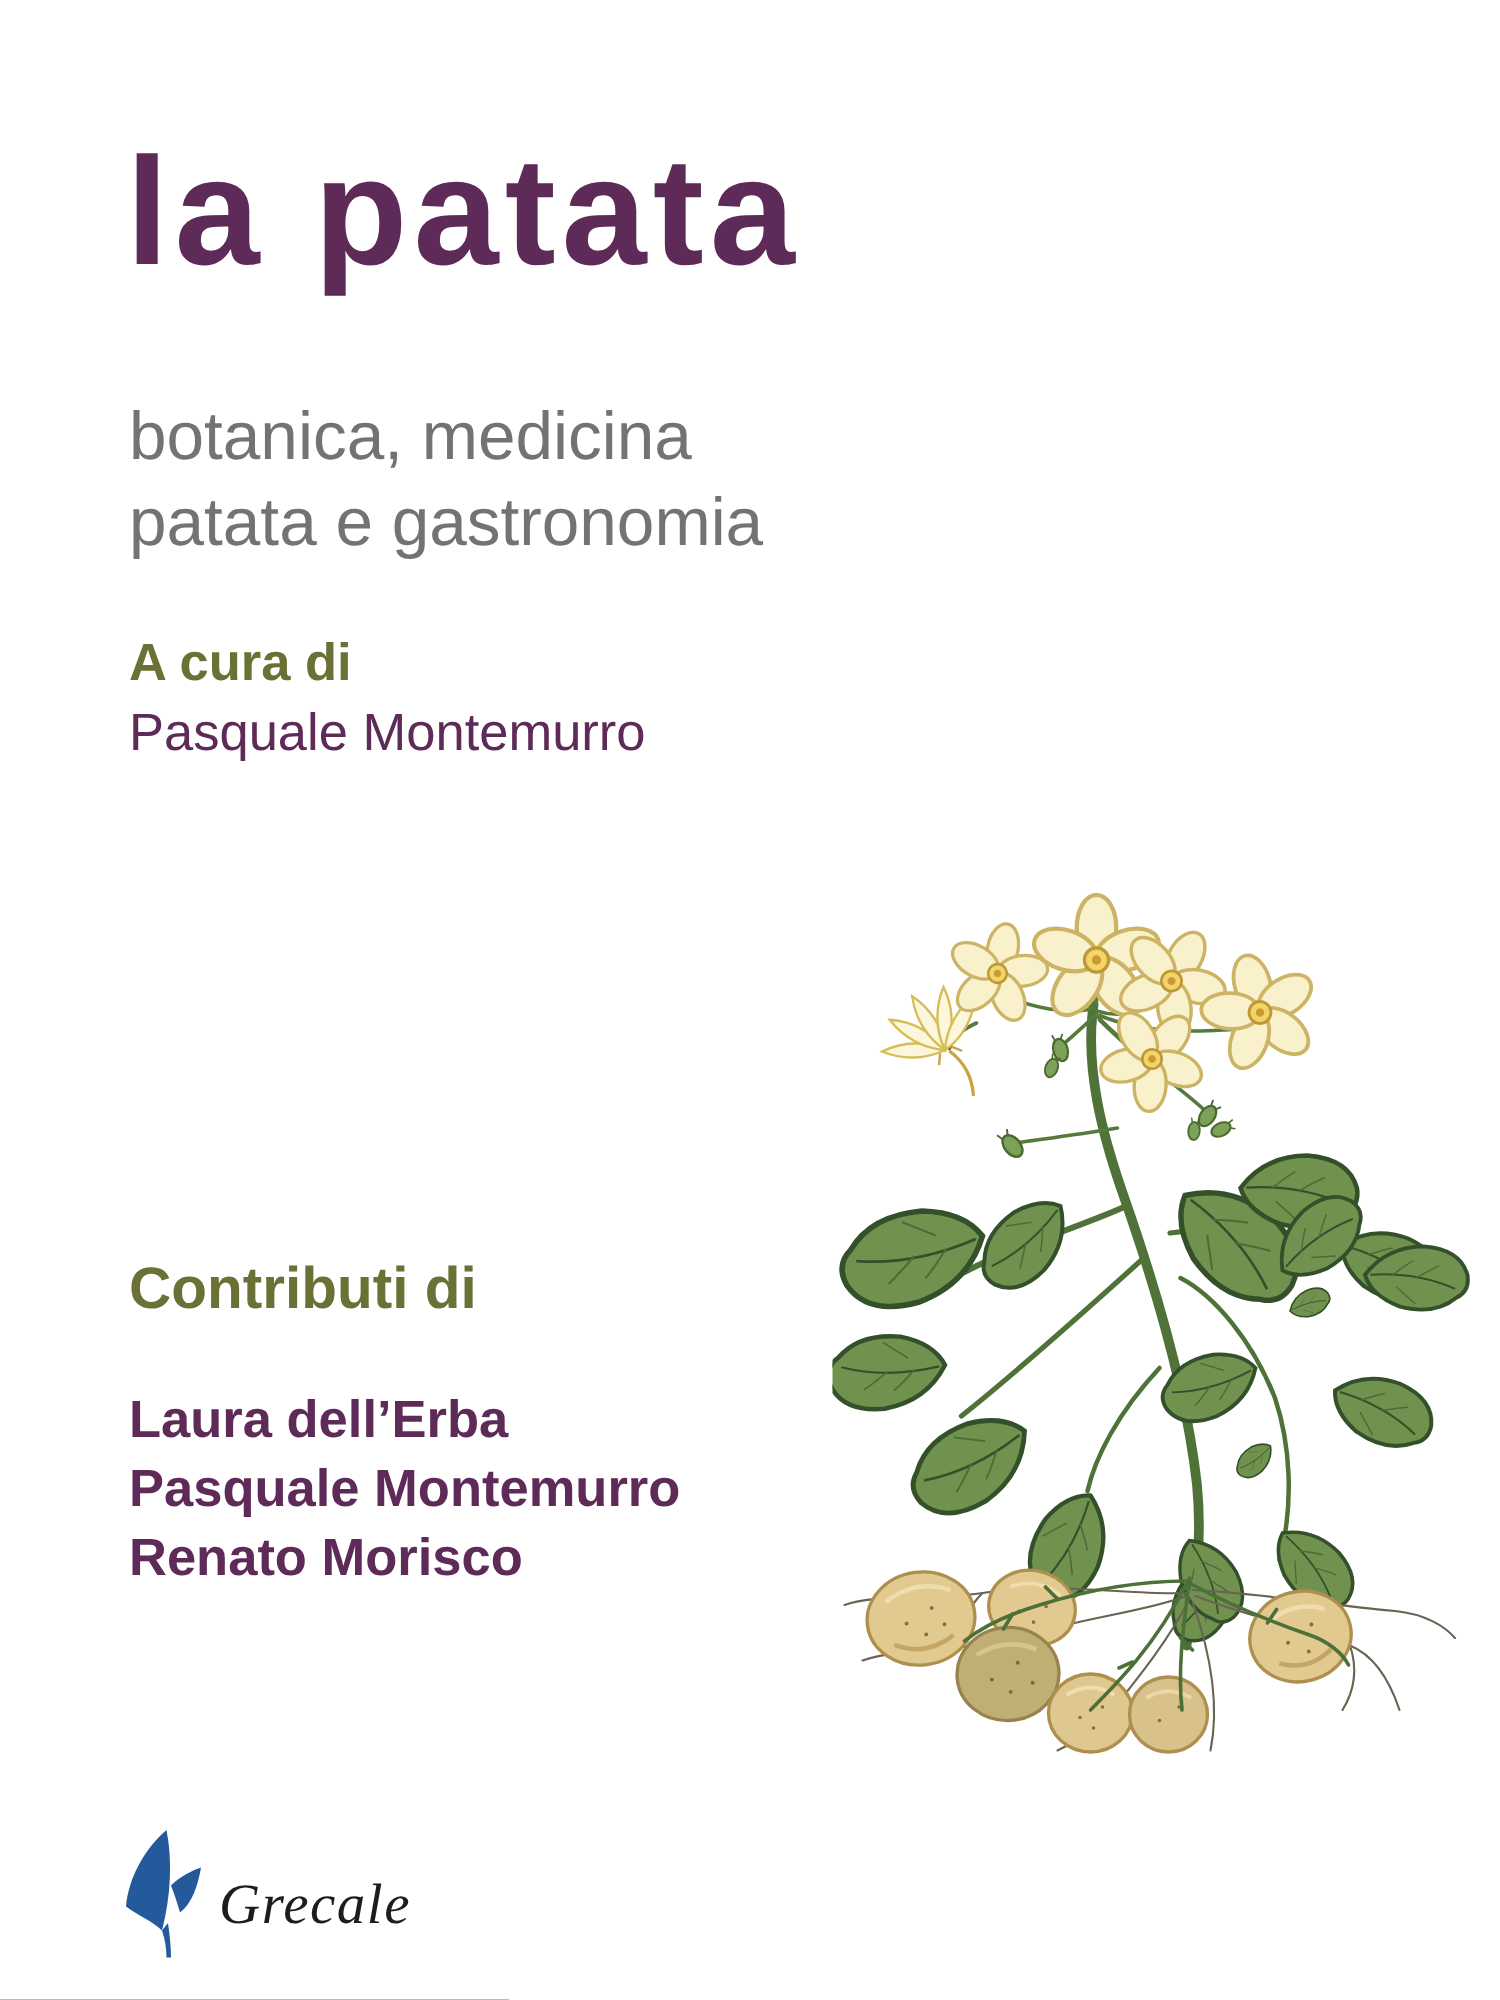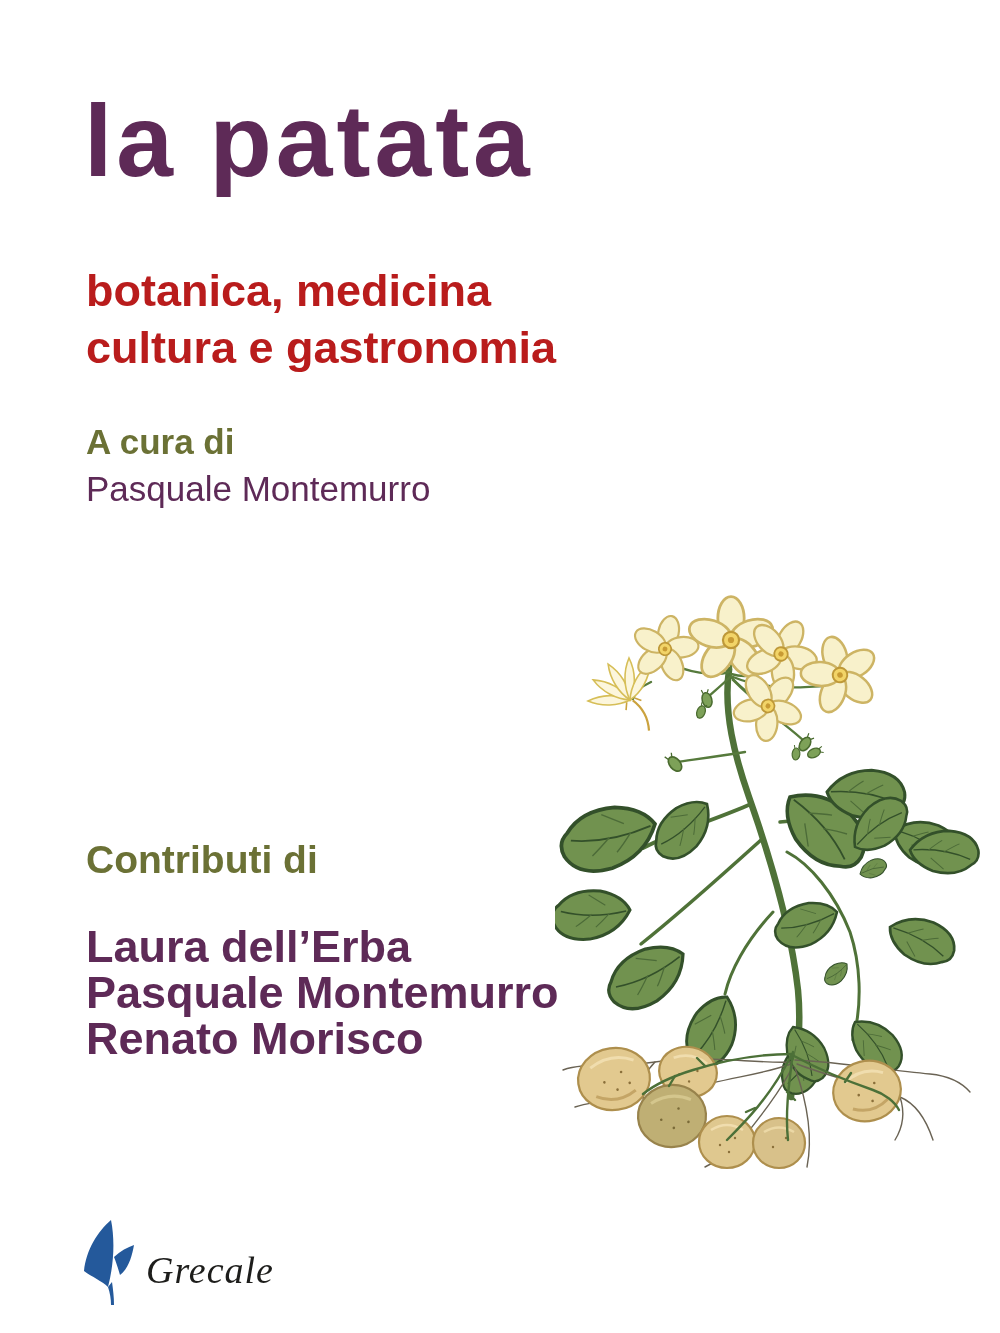--- a/index.html
+++ b/index.html
@@ -12,36 +12,36 @@
     margin:0 auto;
     padding-left:28px;
   }
   .title{
     position:absolute;left:84px;top:78px;
     font-size:102px;font-weight:700;letter-spacing:4px;
     color:#5E2A57;line-height:1.25;
   }
   .subtitle{
     position:absolute;left:86px;top:262px;
-    font-size:45px;font-weight:700;
-    color:#b91c1c;line-height:57px;
+    font-size:45px;font-weight:400;
+    color:#737373;line-height:57px;
   }
   .editor{
     position:absolute;left:86px;top:418px;
     font-size:35px;font-weight:400;line-height:47px;
   }
   .editor .label{color:#6B7135;display:block;font-weight:bold;}
   .editor .name{color:#5E2A57;display:block;}
   .contrib-label{
     position:absolute;left:86px;top:838px;
     font-size:39px;font-weight:700;color:#6B7135;
   }
   .contrib-names{
     position:absolute;left:86px;top:924px;
-    font-size:45px;font-weight:700;color:#5E2A57;line-height:46px;
+    font-size:35px;font-weight:700;color:#5E2A57;line-height:46px;
   }
   .contrib-names span{display:block;}
   .illustration{
     position:absolute;left:555px;top:592px;width:425px;height:608px;
   }
   .publisher{
     position:absolute;left:78px;top:1218px;
     display:flex;align-items:flex-start;
   }
   .publisher .sails{width:58px;height:88px;flex:0 0 auto;}
@@ -54,21 +54,21 @@
 </style>
 </head>
 <body>
 
 <div class="page">
 
   <div class="title">la patata</div>
 
   <div class="subtitle">
     <span style="display:block">botanica, medicina</span>
-    <span style="display:block">cultura e gastronomia</span>
+    <span style="display:block">patata e gastronomia</span>
   </div>
 
   <div class="editor">
     <span class="label">A cura di</span>
     <span class="name">Pasquale Montemurro</span>
   </div>
 
   <div class="contrib-label">Contributi di</div>
 
   <div class="contrib-names">

